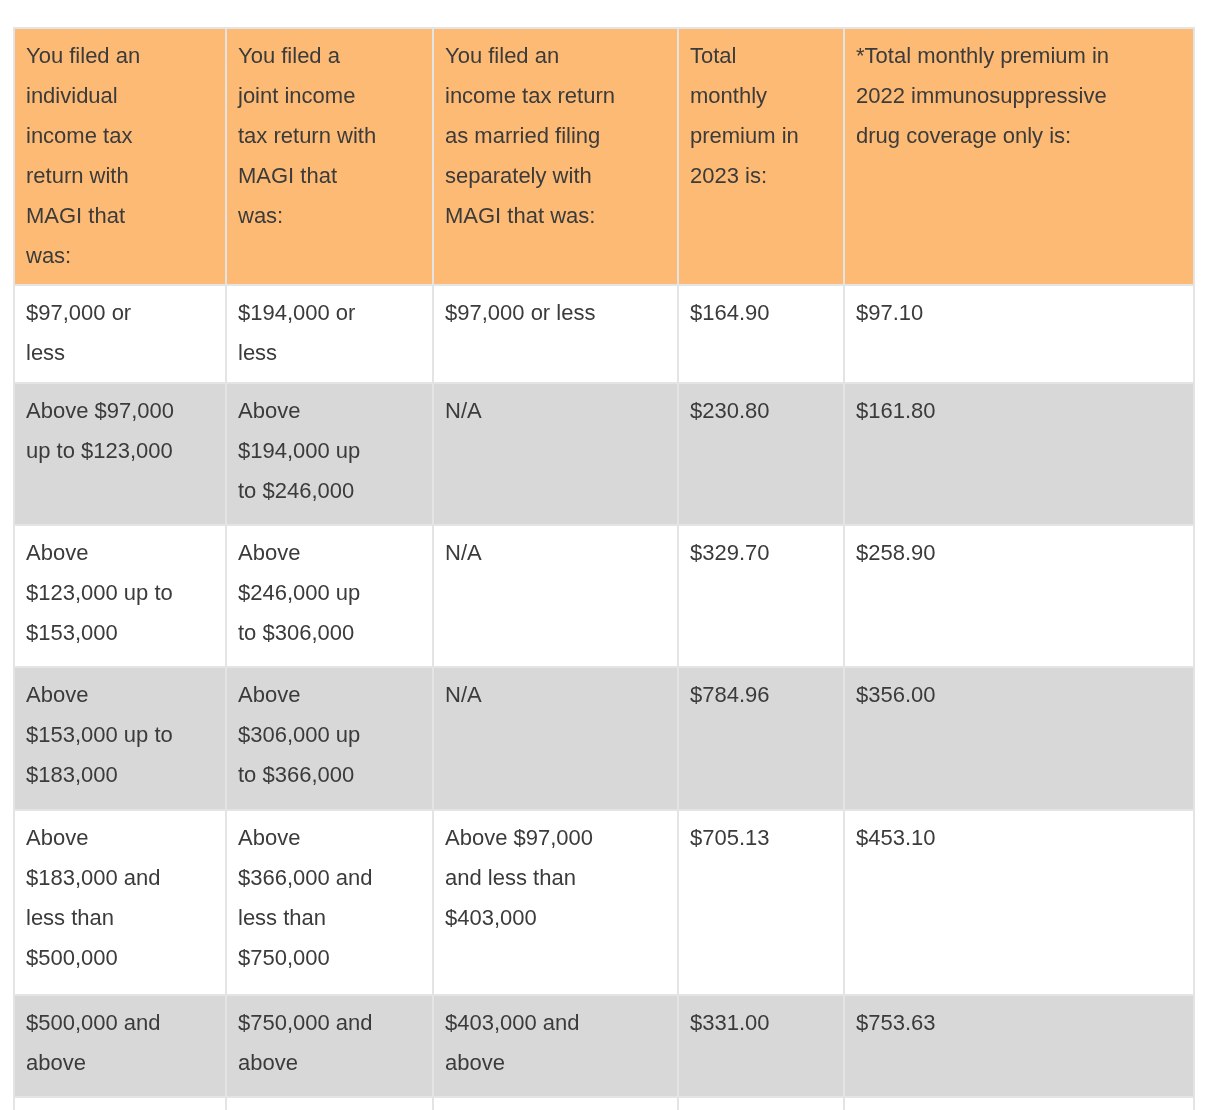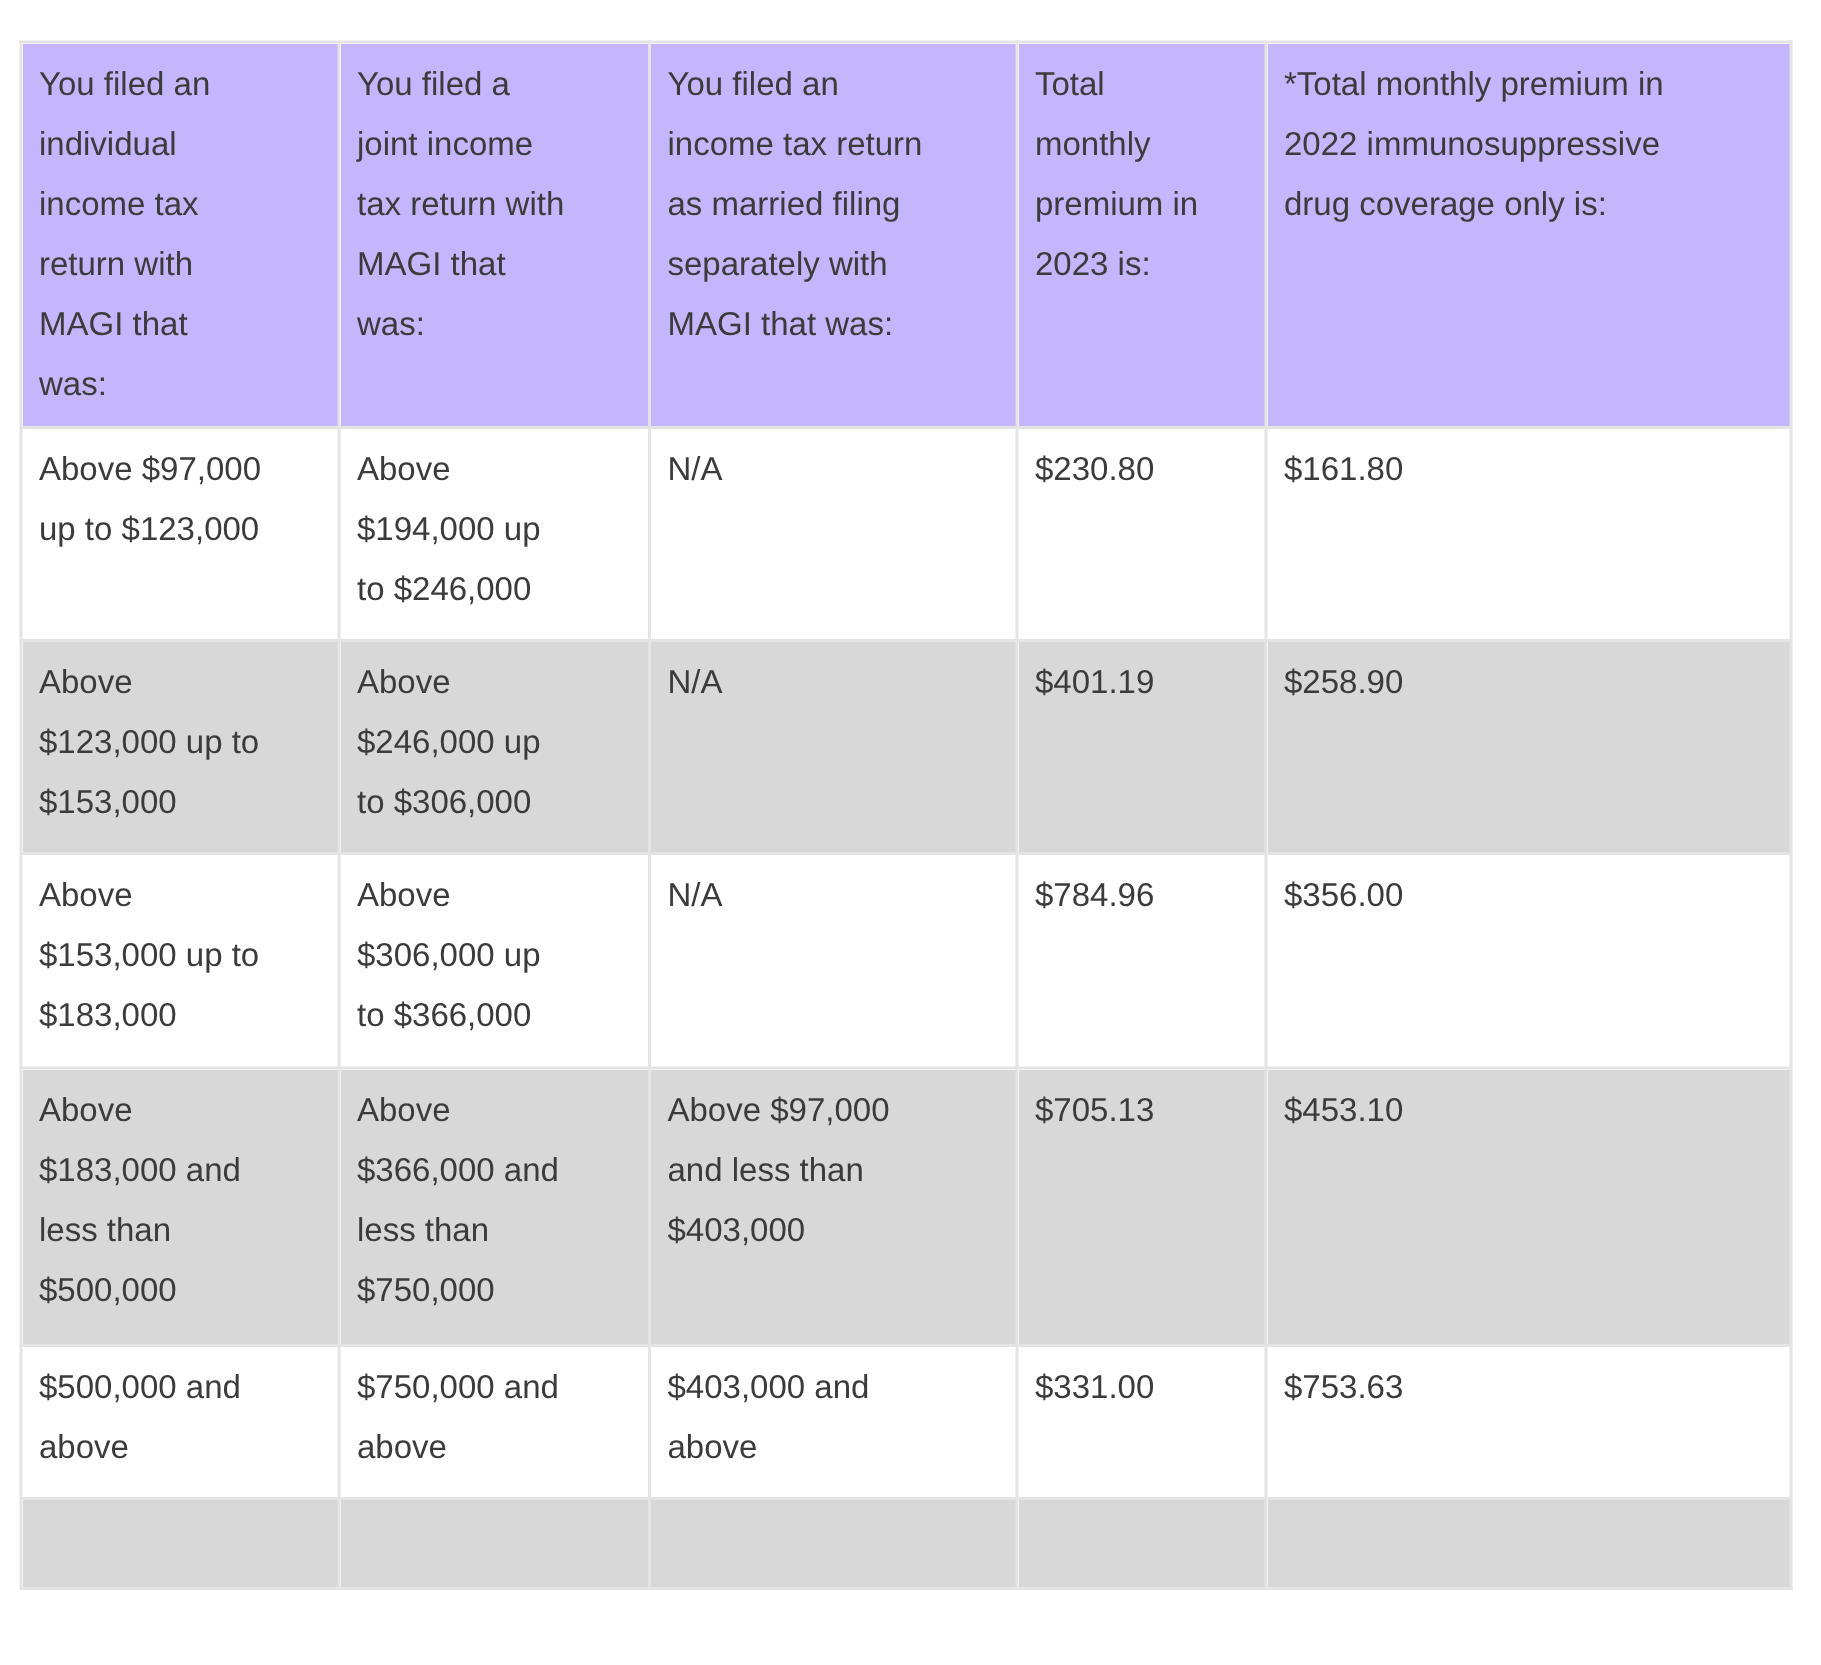--- a/index.html
+++ b/index.html
@@ -32,21 +32,21 @@
   .premium-table td {
     border: 2px solid #e4e4e4;
     vertical-align: top;
     text-align: left;
     font-weight: 400;
     padding: 7px 14px 8px 11px;
     white-space: pre-line;
     overflow: hidden;
   }
   .premium-table thead th {
-    background: #c4b5fd;
+    background: #fdba74;
   }
   .premium-table tbody tr:nth-child(even) td {
     background: #d8d8d8;
   }
   .premium-table tbody tr:nth-child(odd) td {
     background: #ffffff;
   }
   tr.hdr     { height: 254px; }
   tr.r1      { height: 98px;  }
   tr.r2      { height: 142px; }
@@ -89,39 +89,48 @@
         <th>Total
 monthly
 premium in
 2023 is:</th>
         <th>*Total monthly premium in
 2022 immunosuppressive
 drug coverage only is:</th>
       </tr>
     </thead>
     <tbody>
+      <tr class="r1">
+        <td>$97,000 or
+less</td>
+        <td>$194,000 or
+less</td>
+        <td>$97,000 or less</td>
+        <td>$164.90</td>
+        <td>$97.10</td>
+      </tr>
       <tr class="r2">
         <td>Above $97,000
 up to $123,000</td>
         <td>Above
 $194,000 up
 to $246,000</td>
         <td>N/A</td>
         <td>$230.80</td>
         <td>$161.80</td>
       </tr>
       <tr class="r3">
         <td>Above
 $123,000 up to
 $153,000</td>
         <td>Above
 $246,000 up
 to $306,000</td>
         <td>N/A</td>
-        <td>$401.19</td>
+        <td>$329.70</td>
         <td>$258.90</td>
       </tr>
       <tr class="r4">
         <td>Above
 $153,000 up to
 $183,000</td>
         <td>Above
 $306,000 up
 to $366,000</td>
         <td>N/A</td>

